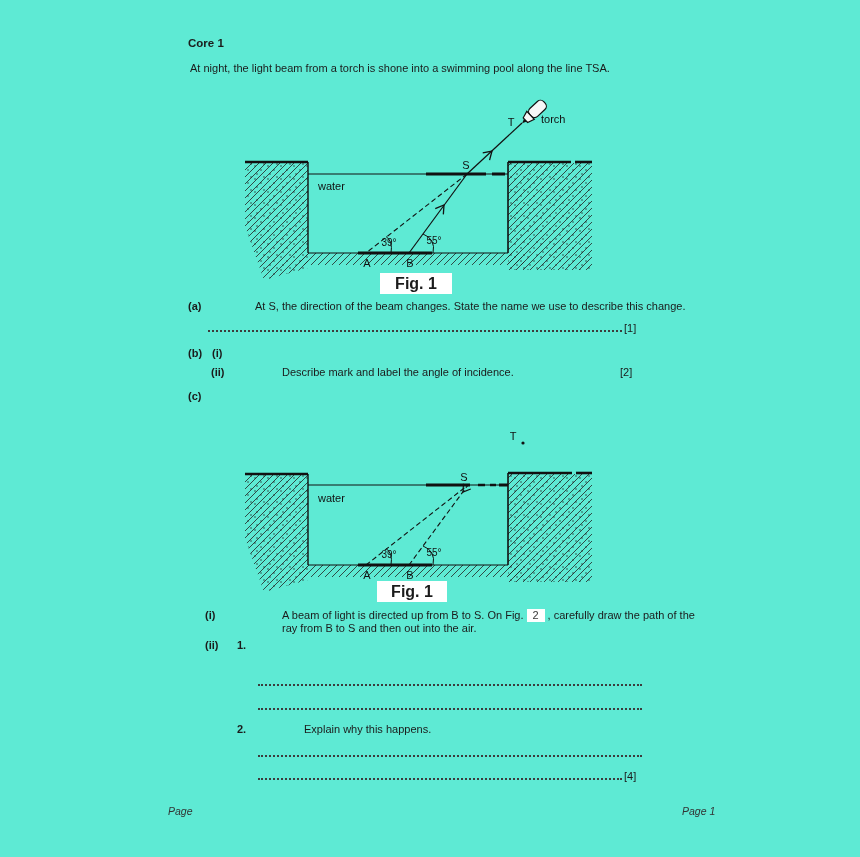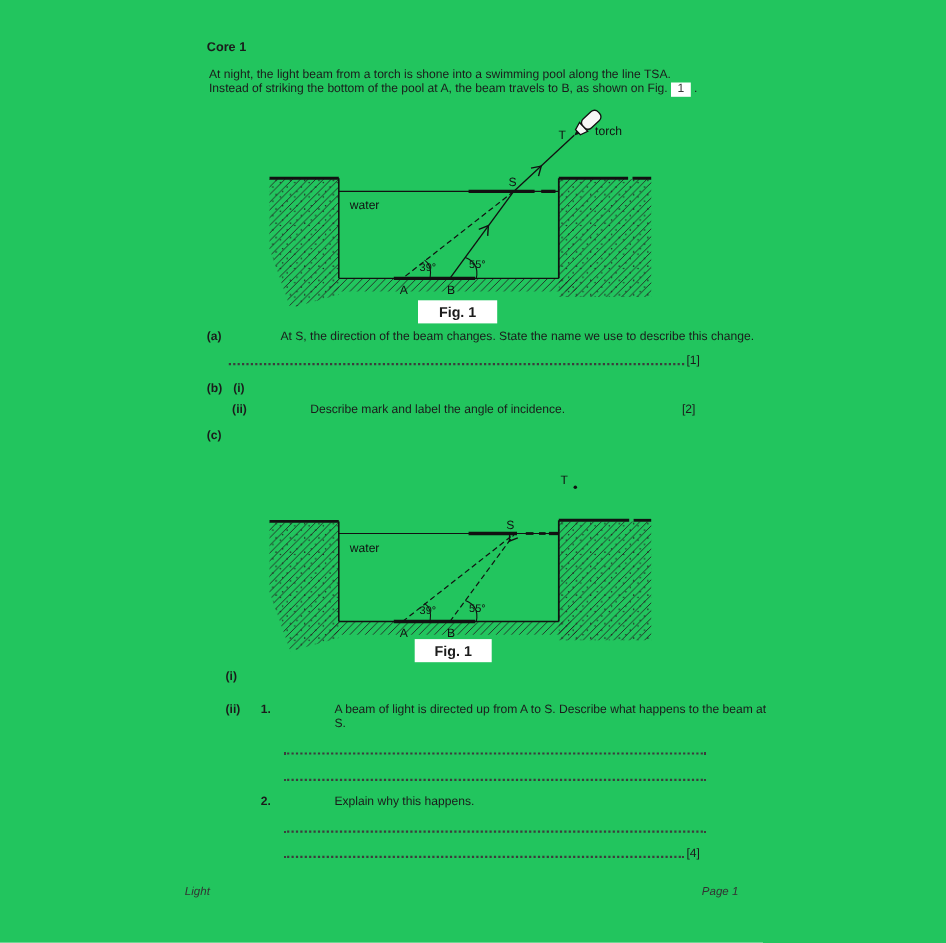--- a/index.html
+++ b/index.html
@@ -1,50 +1,47 @@
 <!DOCTYPE html>
 <html><head>
 <meta charset="utf-8">
 <style>
   html,body{margin:0;padding:0;}
   #page{
     position:relative;width:860px;height:857px;
-    background:#22c55e;overflow:hidden;
+    background:#5eead4;overflow:hidden;
     font-family:"Liberation Sans","DejaVu Sans",sans-serif;
     color:#1b1b1b;font-size:11px;line-height:13px;
   }
   .abs{position:absolute;}
   .b{font-weight:bold;}
   .nowrap{white-space:nowrap;}
   .figref{
     display:inline-block;background:#ffffff;color:#3a3a3a;
     padding:0 5px;margin:0 3px;min-width:8px;text-align:center;
   }
   .figcap{
-    position:absolute;background:#ffffff;font-weight:bold;font-size:13px;
+    position:absolute;background:#ffffff;font-weight:bold;font-size:16px;
     text-align:center;line-height:21px;height:21px;
   }
   .dots{position:absolute;border-bottom:2px dotted #3c3c3c;height:12px;}
   .mark{position:absolute;font-size:11px;}
   .qlabel{position:absolute;font-weight:bold;}
   .qtext{position:absolute;margin-left:45px;}
   .footer{position:absolute;font-style:italic;font-size:10.5px;color:#333;}
   svg text{font-family:"Liberation Sans","DejaVu Sans",sans-serif;fill:#111;}
 </style>
 </head>
 <body>
 
 <div id="page">
 
   <div class="abs b" style="left:188px;top:37px;font-size:11.5px;">Core 1</div>
 
   <div class="abs nowrap" style="left:190px;top:62px;text-align:right;">At night, the light beam from a torch is shone into a swimming pool along the line TSA.</div>
-  <div class="abs nowrap" style="left:190px;top:75px;">
-    <span>Instead of striking the bottom of the pool at A, the beam travels to B, as shown on Fig.</span><span class="figref">1</span><span>.</span>
-  </div>
 
   <svg class="abs" style="left:240px;top:98px;" width="380" height="200" viewBox="0 0 380 200">
     <defs>
       <pattern id="hatch" width="7" height="7" patternUnits="userSpaceOnUse">
         <path d="M-1,8 L8,-1 M-1,1 L1,-1 M6,8 L8,6" stroke="#222" stroke-width="0.8" fill="none"></path>
       </pattern>
       <pattern id="stipple" width="13" height="13" patternUnits="userSpaceOnUse">
         <circle cx="2" cy="3" r="0.7" fill="#222"></circle>
         <circle cx="8" cy="7" r="0.7" fill="#222"></circle>
         <circle cx="4" cy="11" r="0.7" fill="#222"></circle>
@@ -150,29 +147,31 @@
     <text x="224" y="71" font-size="11" text-anchor="middle">S</text>
     <text x="78" y="92" font-size="11" text-anchor="start">water</text>
     <text x="127" y="169" font-size="11" text-anchor="middle">A</text>
     <text x="170" y="169" font-size="11" text-anchor="middle">B</text>
     <text x="149" y="148" font-size="10" text-anchor="middle">39°</text>
     <text x="194" y="146" font-size="10" text-anchor="middle">55°</text>
   </svg>
   <div class="figcap" style="left:377px;top:581px;width:70px;">Fig. 1</div>
 
   <span class="qlabel" style="left:205px;top:609px;">(i)</span>
+  <div class="qtext" style="left:237px;top:609px;width:428px;">
+    <span>A beam of light is directed up from B to S. On Fig.</span><span class="figref">2</span><span>, carefully draw the path of the ray from B to S and then out into the air.</span>
+  </div>
 
   <span class="qlabel" style="left:205px;top:639px;">(ii)</span>
   <span class="qlabel" style="left:237px;top:639px;">1.</span>
-  <div class="qtext" style="left:259px;top:639px;width:400px;">A beam of light is directed up from A to S. Describe what happens to the beam at S.</div>
   <div class="dots" style="left:258px;top:672px;width:384px;"></div>
   <div class="dots" style="left:258px;top:696px;width:384px;"></div>
 
   <span class="qlabel" style="left:237px;top:723px;">2.</span>
   <div class="qtext nowrap" style="left:259px;top:723px;">Explain why this happens.</div>
   <div class="dots" style="left:258px;top:743px;width:384px;"></div>
   <div class="dots" style="left:258px;top:766px;width:364px;"></div>
   <span class="mark" style="left:624px;top:770px;">[4]</span>
 
-  <div class="footer" style="left:168px;top:805px;">Light</div>
-  <div class="footer" style="left:638px;top:805px;">Page 1</div>
+  <div class="footer" style="left:168px;top:805px;">Page</div>
+  <div class="footer" style="left:682px;top:805px;">Page 1</div>
 
 </div>
 
 </body></html>

